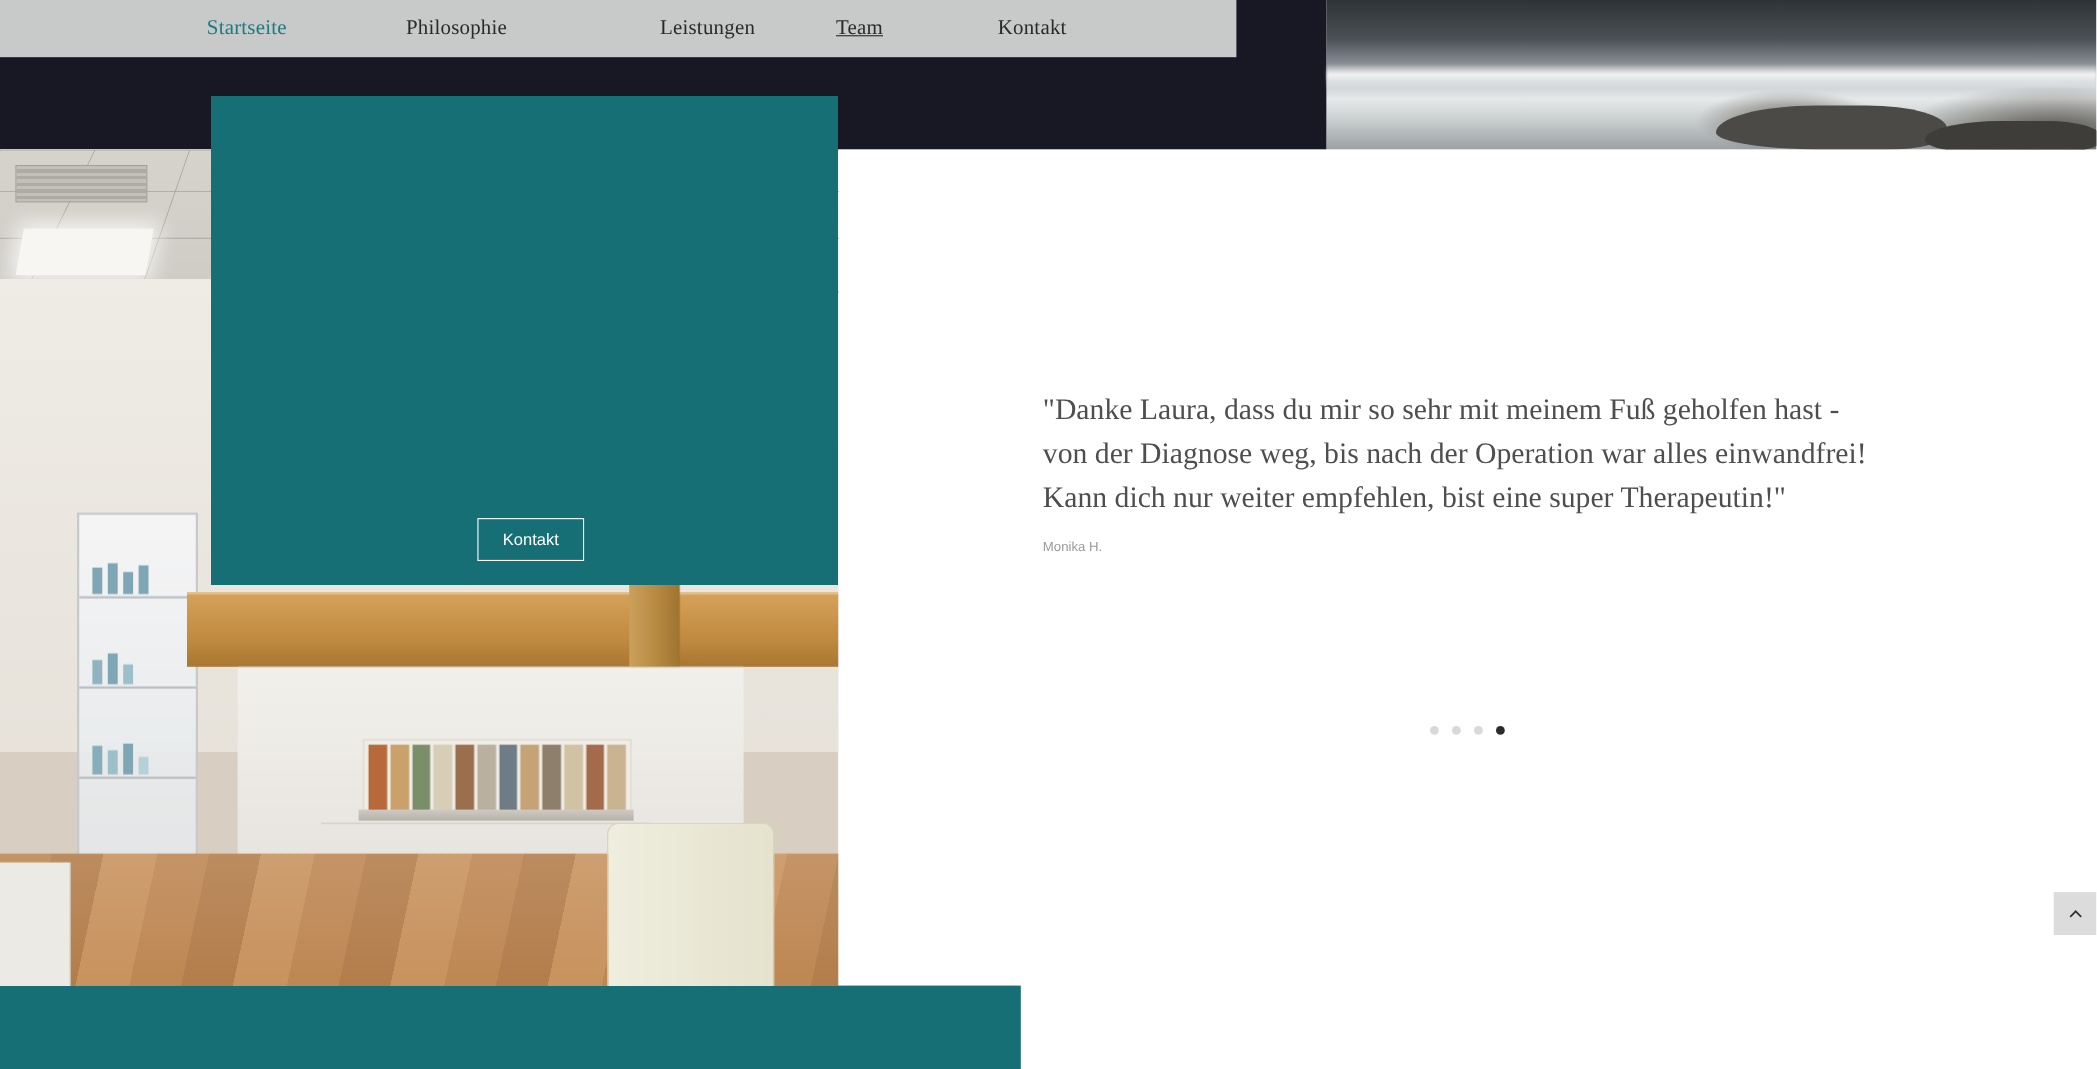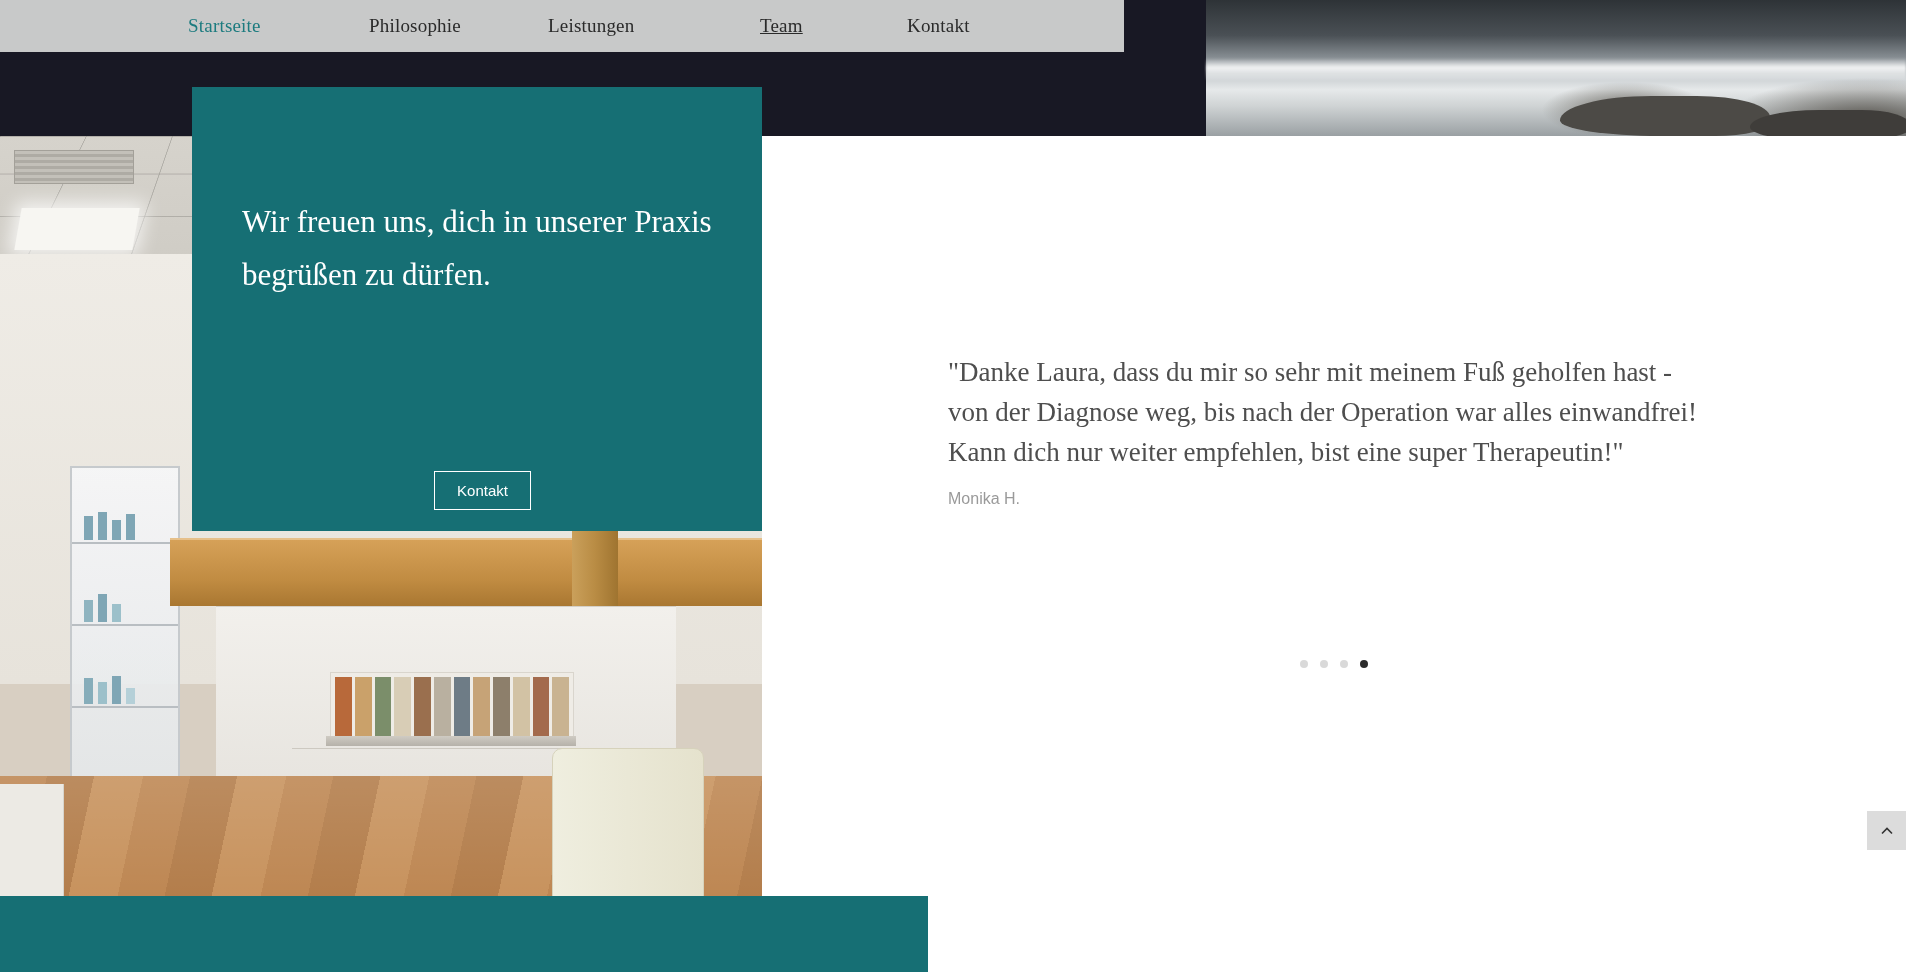--- a/index.html
+++ b/index.html
@@ -87,21 +87,21 @@
     font-size: 19px;
     color: #2a2a2a;
     text-decoration: none;
     letter-spacing: 0.2px;
     cursor: pointer;
     white-space: nowrap;
   }
   .nav-item.active { color: #1c7b7f; }
   .nav-item:nth-child(1) { position: absolute; left: 188px; }
   .nav-item:nth-child(2) { position: absolute; left: 369px; }
-  .nav-item:nth-child(3) { position: absolute; left: 548px; }
+  .nav-item:nth-child(3) { position: absolute; left: 600px; }
   .nav-item:nth-child(4) { position: absolute; left: 760px; text-decoration: underline; }
   .nav-item:nth-child(5) { position: absolute; left: 907px; }
 
   
   .room-photo {
     position: absolute;
     left: 0; top: 136px;
     width: 762px;
     height: 760px;
     overflow: hidden;
@@ -241,21 +241,21 @@
   }
   .testimonial-quote {
     font-family: "Liberation Serif", serif;
     font-size: 27px;
     line-height: 40px;
     color: #4e4e4e;
   }
   .testimonial-author {
     margin-top: 18px;
     font-family: "Liberation Sans", sans-serif;
-    font-size: 16px;
+    font-size: 12px;
     color: #9a9a9a;
   }
   .dots {
     position: absolute;
     left: 1300px; top: 660px;
     display: flex;
     gap: 12px;
     align-items: center;
   }
   .dot {
@@ -355,21 +355,20 @@
     </div>
     <div class="brochure-rack"></div>
     <div class="floor"></div>
     <div class="floor-shine"></div>
     <div class="left-box"></div>
     <div class="chair-back"></div>
 
   </div>
 
   <div class="cta-card">
-    <div class="cta-heading">Wir freuen uns, dich in unserer Praxis begrüßen zu dürfen.</div>
     <button class="cta-button">Kontakt</button>
   </div>
 
   <div class="testimonial">
     <div class="testimonial-quote">"Danke Laura, dass du mir so sehr mit meinem Fuß geholfen hast - von der Diagnose weg, bis nach der Operation war alles einwandfrei! Kann dich nur weiter empfehlen, bist eine super Therapeutin!"</div>
     <div class="testimonial-author">Monika H.</div>
   </div>
 
   <div class="dots">
     <span class="dot"></span>

